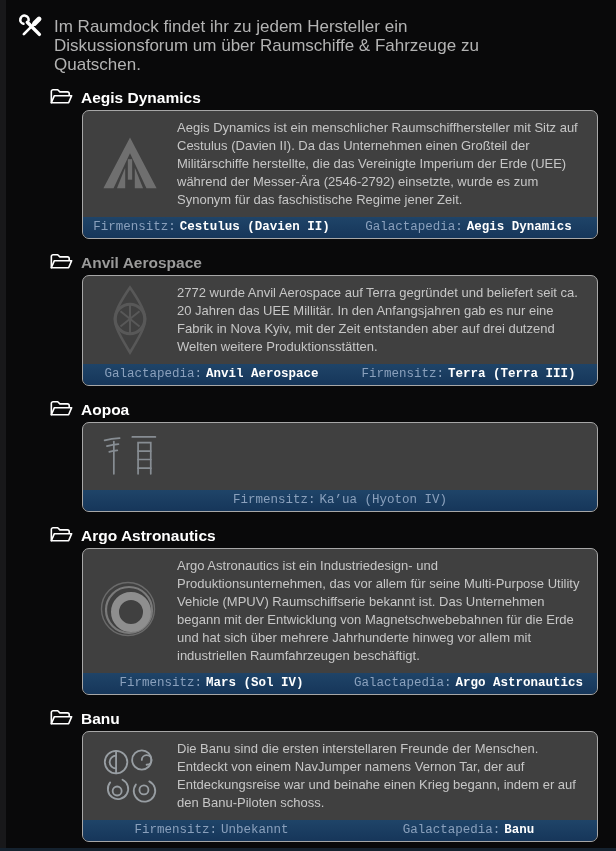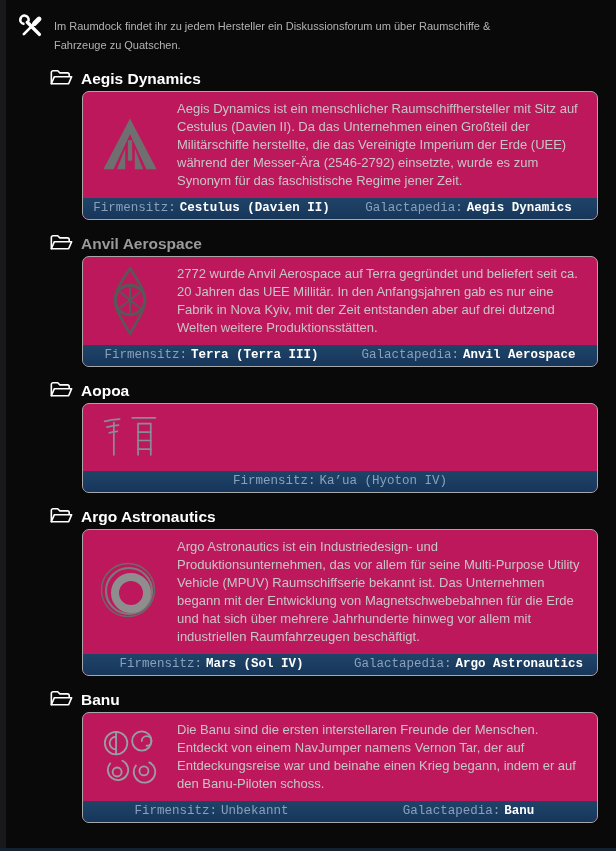--- a/index.html
+++ b/index.html
@@ -12,35 +12,35 @@
     position:relative;
   }
   .edge-strip { position:absolute; left:0; top:0; width:6px; height:100%; background:#18181a; }
   .bottom-strip { position:absolute; left:0; bottom:0; width:100%; height:3px; background:#15222f; }
   .page { padding:12px 18px 0 18px; position:relative; }
 
   
   .header { display:flex; gap:9px; align-items:flex-start; }
   .tools-icon { width:27px; height:27px; flex:none; margin-top:1px; }
   .header-title { font-size:17.5px; font-weight:bold; color:#ffffff; letter-spacing:.2px; }
-  .header-desc { font-size:11px; color:#b3b3b3; line-height:19px; margin-top:5px; max-width:478px; }
+  .header-desc { font-size:17px; color:#b3b3b3; line-height:19px; margin-top:5px; max-width:478px; }
 
   
   .sections { padding-left:32px; }
   .forum-section { margin-top:14px; }
   .section-head { display:flex; align-items:center; gap:8px; margin-bottom:3px; }
   .folder-icon { width:23px; height:19px; flex:none; }
   .section-title { font-size:15.5px; font-weight:bold; color:#ffffff; text-decoration:none; cursor:pointer; }
   .section-title.visited { color:#9a9a9a; }
 
   .card {
     margin-left:32px;
     border:1px solid #a7a7a7;
     border-radius:7px;
-    background:#be185d;
+    background:#404040;
     overflow:hidden;
   }
   .card-body { display:flex; gap:8px; padding:8px; align-items:center; }
   .logo-box { width:78px; flex:none; display:flex; align-items:center; justify-content:center; }
   .desc { flex:1; font-size:13px; line-height:18px; color:#c6c6c6; padding-right:6px; }
 
   .card-footer {
     display:flex;
     background:linear-gradient(#1f4468,#16365a);
     padding:3px 0 4px 0;
@@ -131,24 +131,24 @@
             <svg viewBox="0 0 24 32" width="52" height="70" fill="none" stroke="#585858">
               <path d="M12 1 C16.5 7.5 19 12 19 15.5 C19 19 16.5 23.5 12 31 C7.5 23.5 5 19 5 15.5 C5 12 7.5 7.5 12 1 Z" stroke-width="1.2"></path>
               <circle cx="12" cy="15.5" r="6.8" stroke-width="1.4"></circle>
               <path d="M12 8.7 V22.3 M7.6 19 L16.4 12 M7.6 12 L16.4 19" stroke-width="0.9"></path>
             </svg>
           </span>
           <p class="desc">2772 wurde Anvil Aerospace auf Terra gegründet und beliefert seit ca. 20 Jahren das UEE Millitär. In den Anfangsjahren gab es nur eine Fabrik in Nova Kyiv, mit der Zeit entstanden aber auf drei dutzend Welten weitere Produktionsstätten.</p>
         </div>
         <div class="card-footer">
           <div class="footer-cell">
+            <span class="flabel">Galactapedia:</span><a class="fvalue">Anvil Aerospace</a>
+          </div>
+          <div class="footer-cell">
             <span class="flabel">Firmensitz:</span><a class="fvalue">Terra (Terra III)</a>
-          </div>
-          <div class="footer-cell">
-            <span class="flabel">Galactapedia:</span><a class="fvalue">Anvil Aerospace</a>
           </div>
         </div>
       </div>
     </section>
 
     <section class="forum-section">
       <div class="section-head">
         <span class="folder-icon">
           <svg viewBox="0 0 24 20" width="23" height="19">
             <g stroke="#ffffff" stroke-width="1.7" fill="none" stroke-linejoin="round" stroke-linecap="round">

